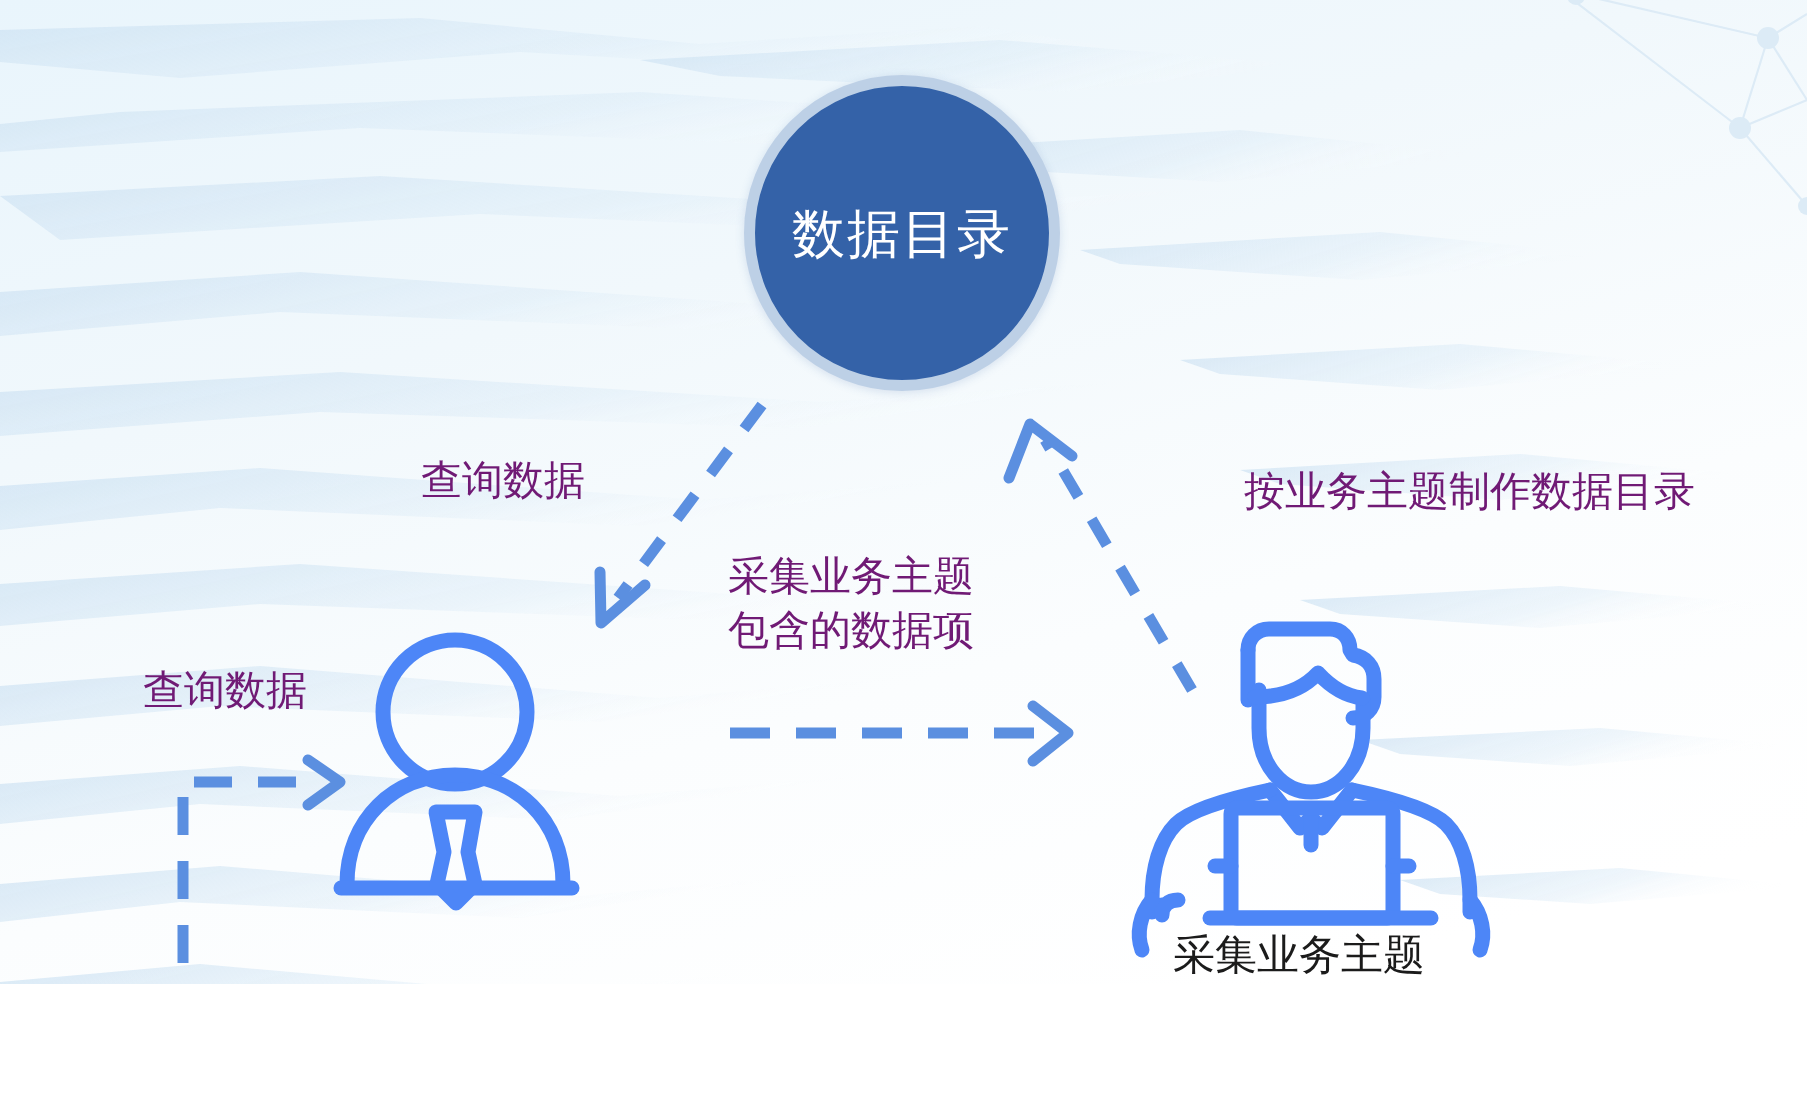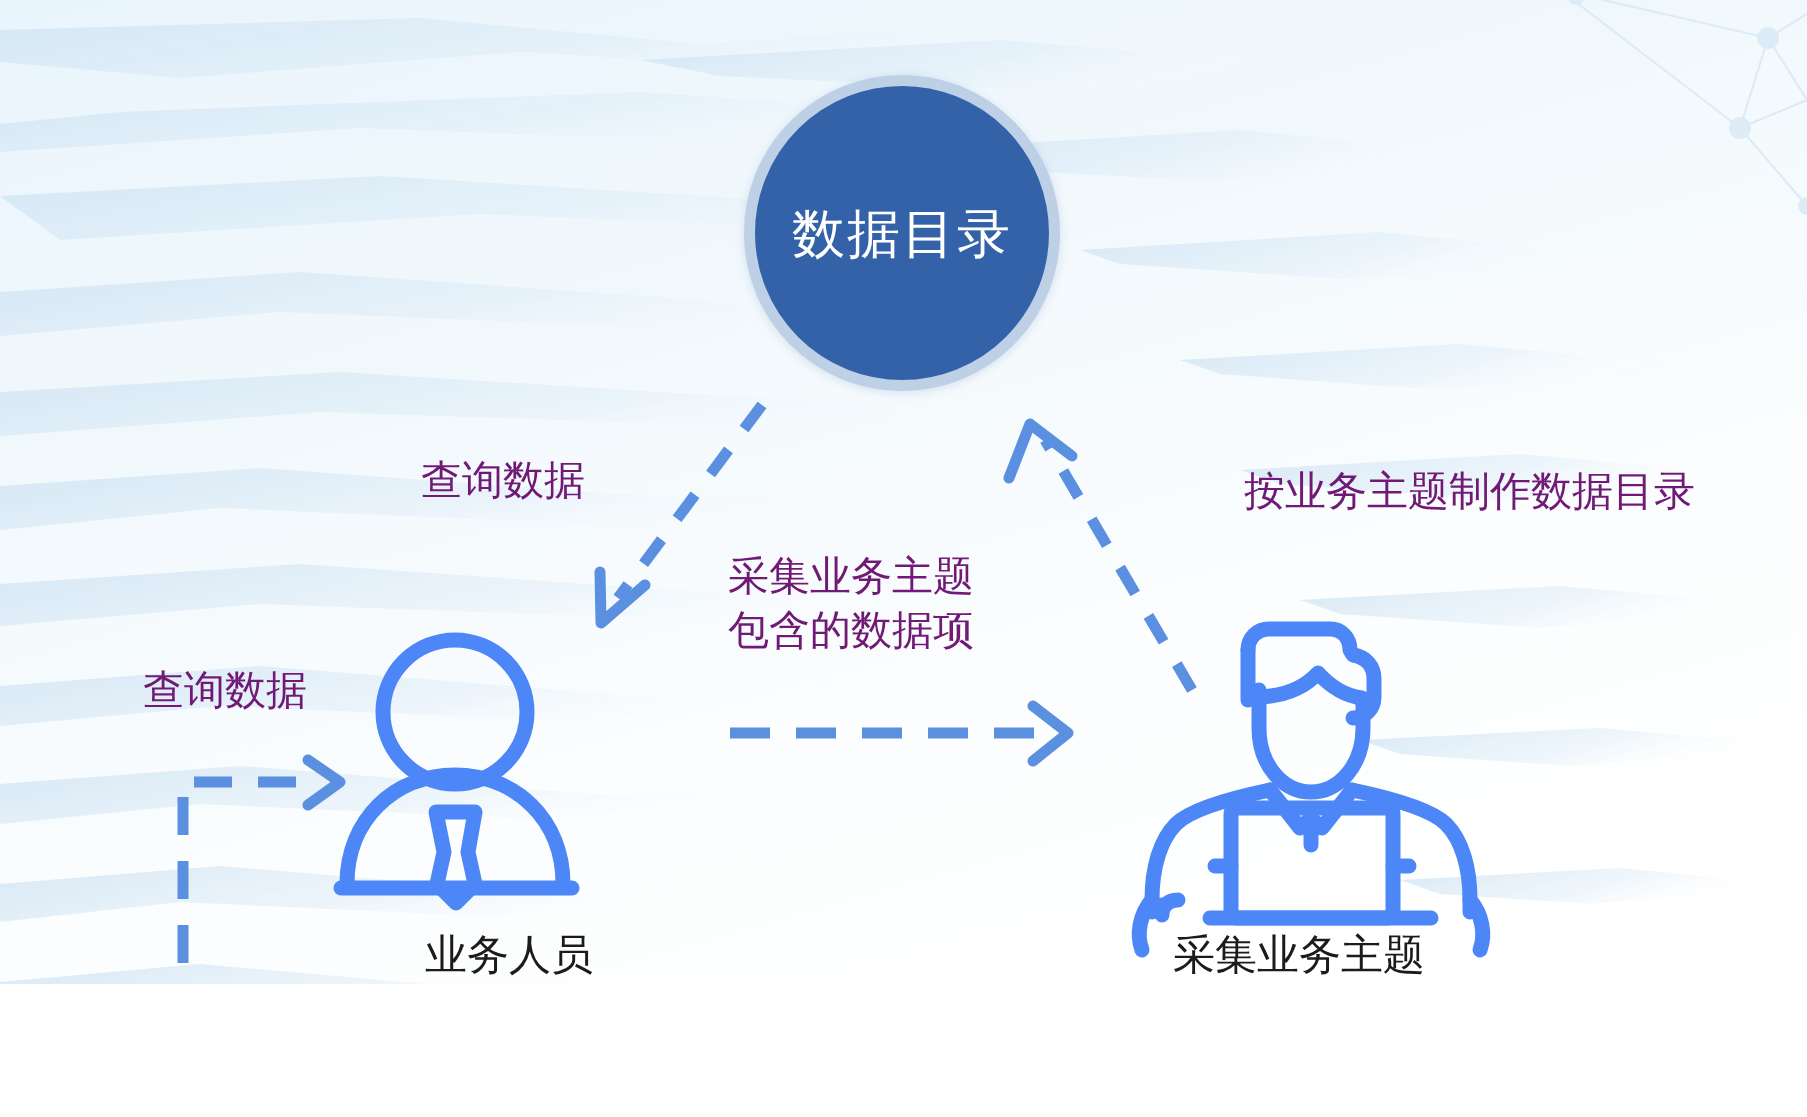--- a/index.html
+++ b/index.html
@@ -200,17 +200,16 @@
 
   <div class="flow-label" id="label-analysis">查询数据</div>
 
   <div class="flow-label two-line" id="label-collect">
     <div>采集业务主题</div>
     <div>包含的数据项</div>
   </div>
 
   <div class="flow-label" id="label-build">按业务主题制作数据目录</div>
 
-  <div class="actor-label" id="label-biz-person">业务人员</div>
 
   <div class="actor-label" id="label-dev-person">采集业务主题</div>
 
 </div>
 
 </body></html>

